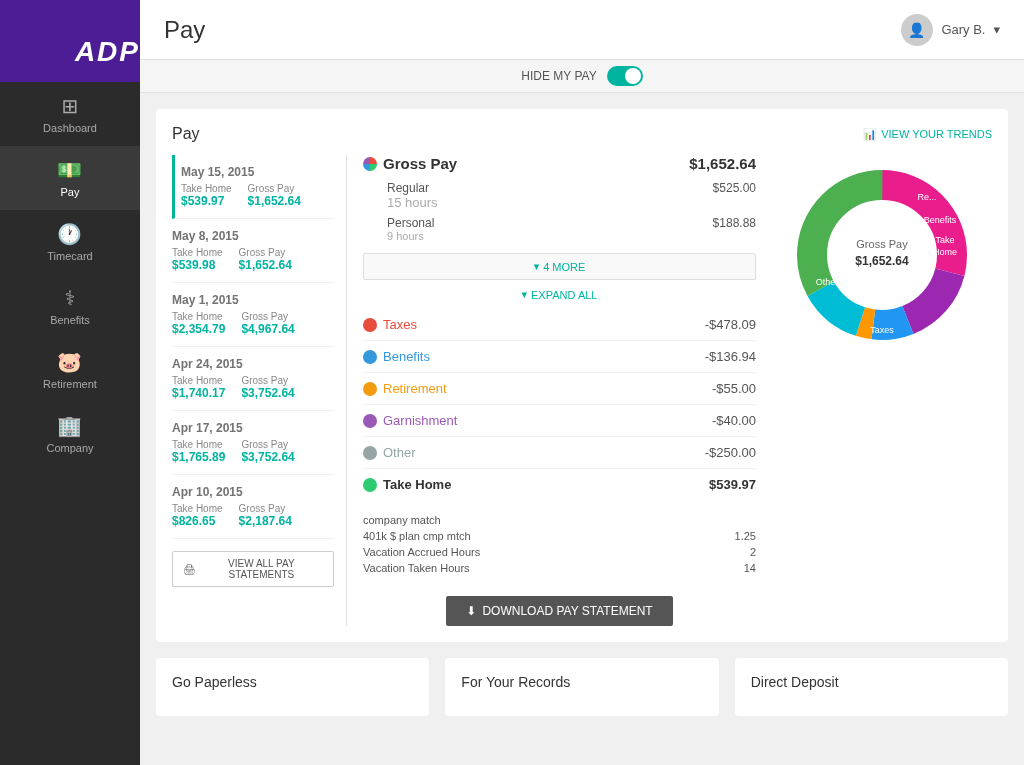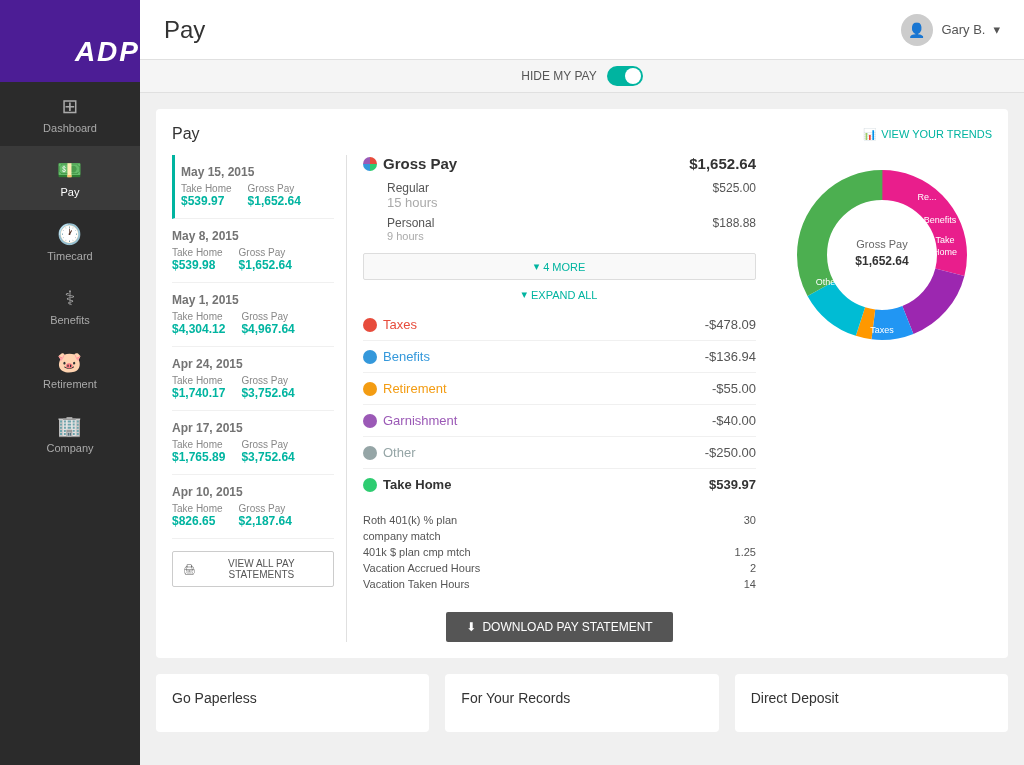--- a/index.html
+++ b/index.html
@@ -387,21 +387,21 @@
                 <div class="pay-amount-label">Gross Pay</div>
                 <div class="pay-amount-value">$1,652.64</div>
               </div>
             </div>
           </div>
           <div class="pay-entry">
             <div class="pay-date">May 1, 2015</div>
             <div class="pay-amounts">
               <div class="pay-amount-item">
                 <div class="pay-amount-label">Take Home</div>
-                <div class="pay-amount-value">$4,304.12</div>
+                <div class="pay-amount-value">$2,354.79</div>
               </div>
               <div class="pay-amount-item">
                 <div class="pay-amount-label">Gross Pay</div>
                 <div class="pay-amount-value">$4,967.64</div>
               </div>
             </div>
           </div>
           <div class="pay-entry">
             <div class="pay-date">Apr 24, 2015</div>
             <div class="pay-amounts">
@@ -518,24 +518,20 @@
 
           <div class="take-home-row">
             <span class="take-home-label">
               <span class="dot dot-green"></span>
               <span>Take Home</span>
             </span>
             <span class="take-home-value">$539.97</span>
           </div>
 
           <div class="other-benefits">
-            <div class="benefit-row">
-              <span>Roth 401(k) % plan</span>
-              <span>30</span>
-            </div>
             <div class="benefit-row">
               <span>company match</span>
               <span></span>
             </div>
             <div class="benefit-row">
               <span>401k $ plan cmp mtch</span>
               <span>1.25</span>
             </div>
             <div class="benefit-row">
               <span>Vacation Accrued Hours</span>

